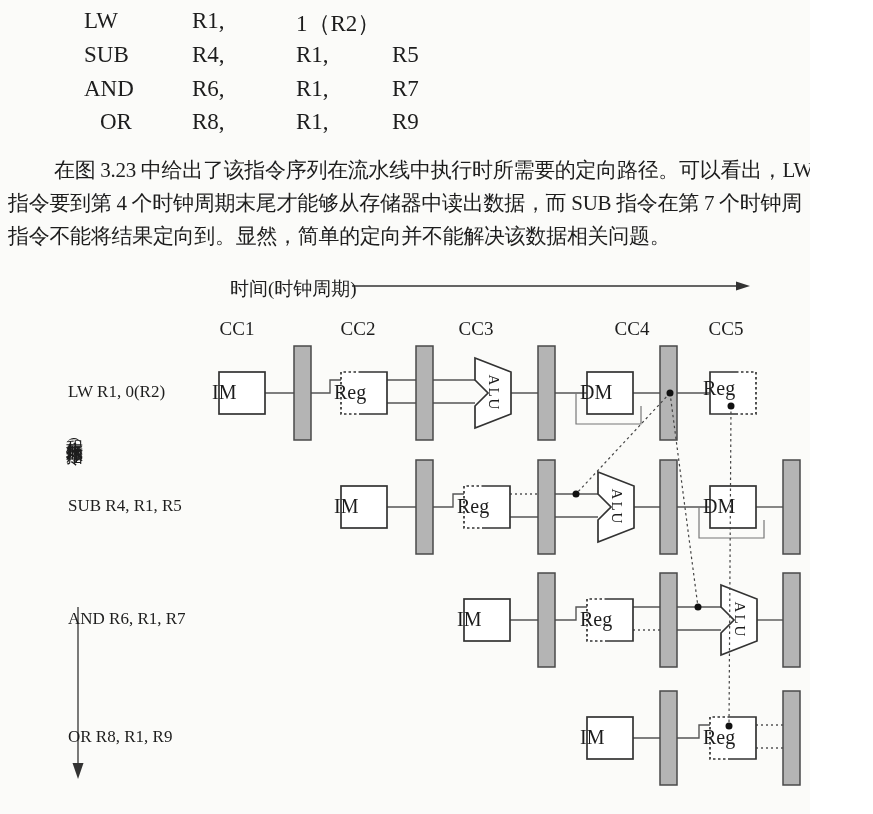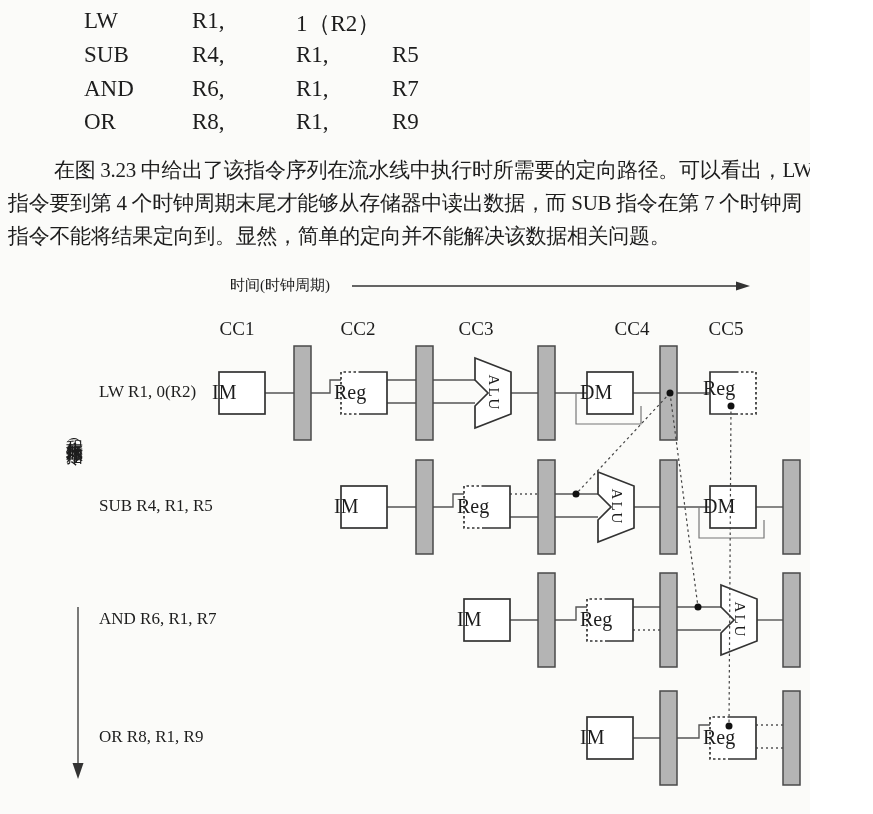--- a/index.html
+++ b/index.html
@@ -3,21 +3,21 @@
 <meta charset="utf-8">
 <style>
   html,body{margin:0;padding:0;}
   .page{position:relative;width:810px;height:814px;background:#fbfbf9;overflow:hidden;
         font-family:"Liberation Serif","DejaVu Serif",serif;color:#1d1d1d;text-decoration:underline;}
   .cell{position:absolute;font-size:23px;white-space:nowrap;}
   .pline{position:absolute;left:8px;width:852px;height:33px;font-size:21px;letter-spacing:-0.3px;white-space:nowrap;}
   .indent{padding-left:46px;}
   .dlabel{position:absolute;white-space:nowrap;}
   .cc{position:absolute;width:80px;top:318px;text-align:center;font-size:19px;}
-  .rowlab{position:absolute;left:99px;font-size:17px;white-space:nowrap;}
+  .rowlab{position:absolute;left:68px;font-size:17px;white-space:nowrap;}
   .vlab{position:absolute;left:63px;top:427px;height:190px;writing-mode:vertical-rl;
         font-size:17px;letter-spacing:1px;white-space:nowrap;}
   .stagelab{position:absolute;font-size:20px;text-align:left;white-space:nowrap;}
   .alulab{position:absolute;font-size:15px;letter-spacing:2px;transform:translate(-50%,-50%) rotate(90deg);}
   .caption{position:absolute;left:0;top:786px;width:845px;text-align:center;font-size:20px;white-space:nowrap;}
   svg{position:absolute;left:0;top:0;}
   .wire{stroke:#555;stroke-width:1.4;fill:none;}
   .wired{stroke:#555;stroke-width:1.4;fill:none;stroke-dasharray:2,3;}
   .bypass{stroke:#777;stroke-width:1.2;fill:none;}
   .bar{fill:#b4b4b4;stroke:#4a4a4a;stroke-width:1.5;}
@@ -40,21 +40,21 @@
     <div class="cell" style="left:192px;top:8px">R1,</div>
     <div class="cell" style="left:296px;top:8px">1（R2）</div>
     <div class="cell" style="left:84px;top:42px">SUB</div>
     <div class="cell" style="left:192px;top:42px">R4,</div>
     <div class="cell" style="left:296px;top:42px">R1,</div>
     <div class="cell" style="left:392px;top:42px">R5</div>
     <div class="cell" style="left:84px;top:76px">AND</div>
     <div class="cell" style="left:192px;top:76px">R6,</div>
     <div class="cell" style="left:296px;top:76px">R1,</div>
     <div class="cell" style="left:392px;top:76px">R7</div>
-    <div class="cell" style="left:84px;top:109px">OR</div>
+    <div class="cell" style="left:100px;top:109px">OR</div>
     <div class="cell" style="left:192px;top:109px">R8,</div>
     <div class="cell" style="left:296px;top:109px">R1,</div>
     <div class="cell" style="left:392px;top:109px">R9</div>
   </div>
 
   <div>
     <div class="pline indent" style="top:156px">在图 3.23 中给出了该指令序列在流水线中执行时所需要的定向路径。可以看出，LW</div>
     <div class="pline" style="top:189px">指令要到第 4 个时钟周期末尾才能够从存储器中读出数据，而 SUB 指令在第 7 个时钟周</div>
     <div class="pline" style="top:222px">指令不能将结果定向到。显然，简单的定向并不能解决该数据相关问题。</div>
   </div>
@@ -135,21 +135,21 @@
         <circle cx="729" cy="726" r="3.5" class="dot"></circle>
       </g>
       <g>
         <line x1="352" y1="286" x2="736" y2="286" class="axis"></line>
         <polygon points="736,281.5 750,286 736,290.5" class="ah"></polygon>
         <line x1="78" y1="607" x2="78" y2="765" class="axis"></line>
         <polygon points="72.5,763 83.5,763 78,779" class="ah"></polygon>
       </g>
     </svg>
 
-  <div class="dlabel" style="left:230px;top:276px;font-size:15px">时间(时钟周期)</div>
+  <div class="dlabel" style="left:230px;top:276px;font-size:19px">时间(时钟周期)</div>
   <div class="cc" style="left:197px">CC1</div>
   <div class="cc" style="left:318px">CC2</div>
   <div class="cc" style="left:436px">CC3</div>
   <div class="cc" style="left:592px">CC4</div>
   <div class="cc" style="left:686px">CC5</div>
 
   <div class="vlab">程序执行顺序（指令）</div>
 
   <div class="rowlab" style="top:382px">LW R1, 0(R2)</div>
   <div class="rowlab" style="top:496px">SUB R4, R1, R5</div>

